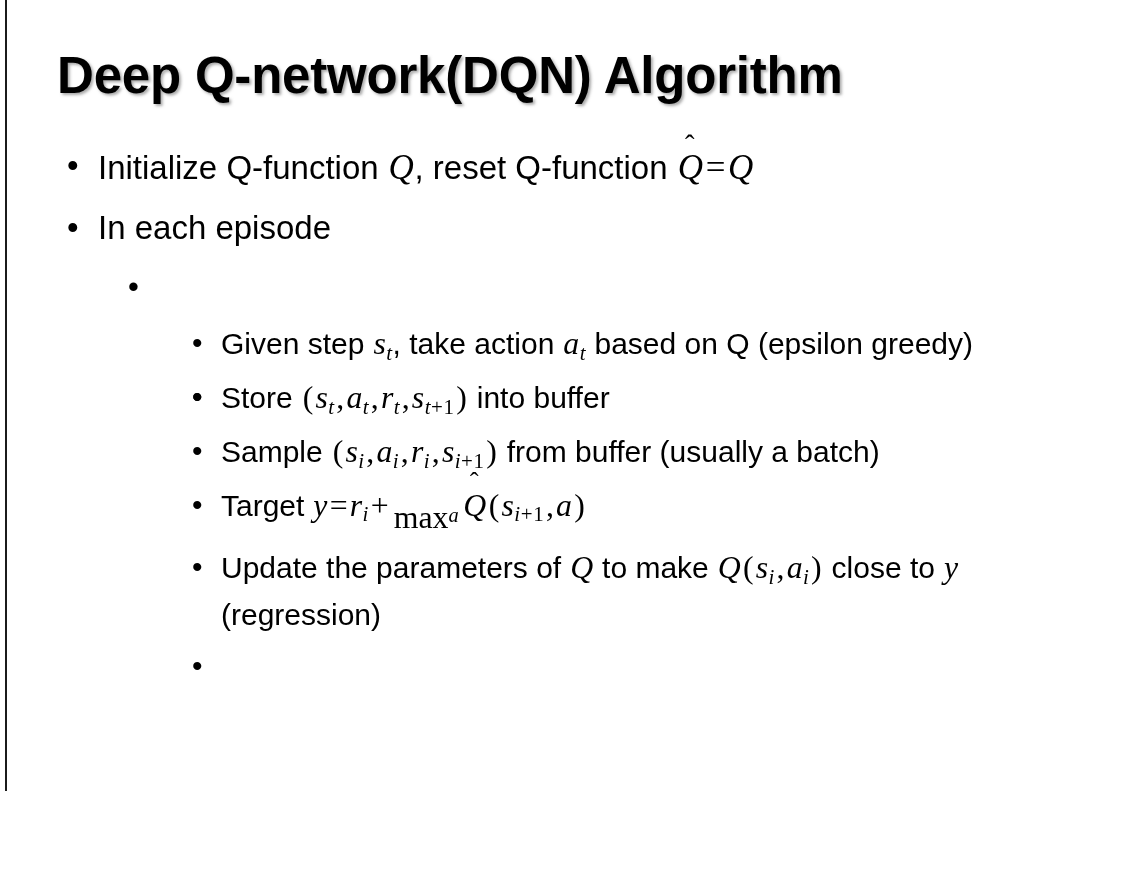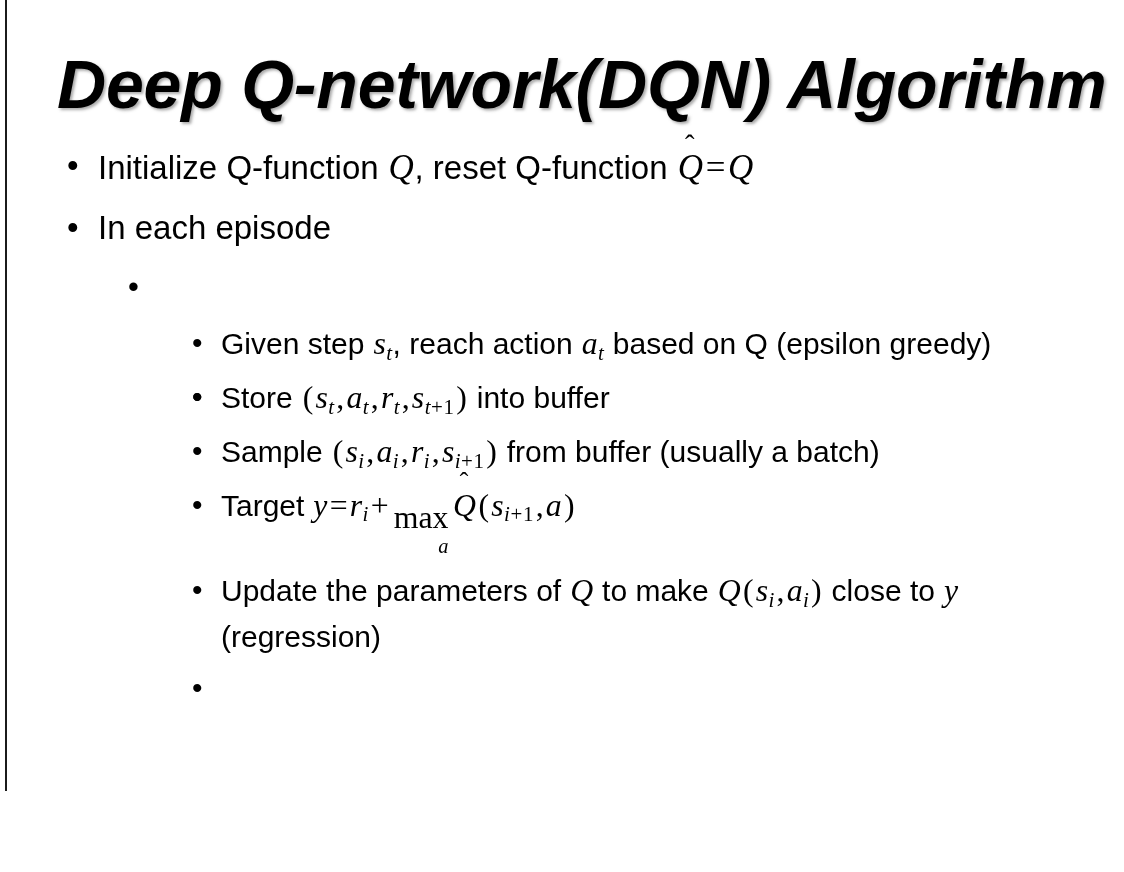--- a/index.html
+++ b/index.html
@@ -30,28 +30,27 @@
     width: 2px;
     height: 791px;
     background: #1b1b1b;
   }
 
   
   .slide-title {
     position: absolute;
     left: 57px;
     top: 48px;
-    font-size: 68px;
+    font-size: 51px;
     font-weight: 700;
     line-height: 1.08;
     color: #000000;
     letter-spacing: -0.2px;
     text-shadow: 2px 2px 3px rgba(100,100,100,0.55);
     white-space: nowrap;
-    font-style: italic;
   }
 
   
   .body {
     position: absolute;
     left: 0;
     top: 145px;
     width: 1124px;
   }
 
@@ -149,22 +148,22 @@
     transform: translateX(-50%);
     font-family: "Liberation Serif", serif;
     font-style: normal;
     font-size: 0.82em;
     line-height: 1;
   }
 
   
   .limop {
     display: inline-flex;
-    flex-direction: column;
-    align-items: flex-end;
+    flex-direction: row;
+    align-items: flex-start;
     vertical-align: -0.42em;
     line-height: 1;
     padding: 0 0.12em;
     margin-top: 9px;
   }
   .limop > .op {
     font-family: "Liberation Serif", serif;
     font-style: normal;
     font-size: 1.06em;
     line-height: 1;
@@ -197,21 +196,21 @@
       <span class="marker">•</span>
       <span class="btext">In each episode</span>
     </div>
 
     <div class="bullet lvl2">
       <span class="marker">•</span>
     </div>
 
     <div class="bullet lvl3">
       <span class="marker">•</span>
-      <span class="btext"><span>Given step </span><span class="mi"><span>s</span><sub class="msub">t</sub></span><span>, reach action </span><span class="mi"><span>a</span><sub class="msub">t</sub></span><span> based on Q (epsilon greedy)</span></span>
+      <span class="btext"><span>Given step </span><span class="mi"><span>s</span><sub class="msub">t</sub></span><span>, take action </span><span class="mi"><span>a</span><sub class="msub">t</sub></span><span> based on Q (epsilon greedy)</span></span>
     </div>
 
     <div class="bullet lvl3">
       <span class="marker">•</span>
     </div>
 
     <div class="bullet lvl3">
       <span class="marker">•</span>
       <span class="btext"><span>Store </span><span class="mo">(</span><span class="mi"><span>s</span><sub class="msub">t</sub></span><span class="mo">,</span><span class="mi"><span>a</span><sub class="msub">t</sub></span><span class="mo">,</span><span class="mi"><span>r</span><sub class="msub">t</sub></span><span class="mo">,</span><span class="mi"><span>s</span><sub class="msub"><span>t</span><span class="mo">+</span><span class="mn">1</span></sub></span><span class="mo">)</span><span> into buffer</span></span>
     </div>

